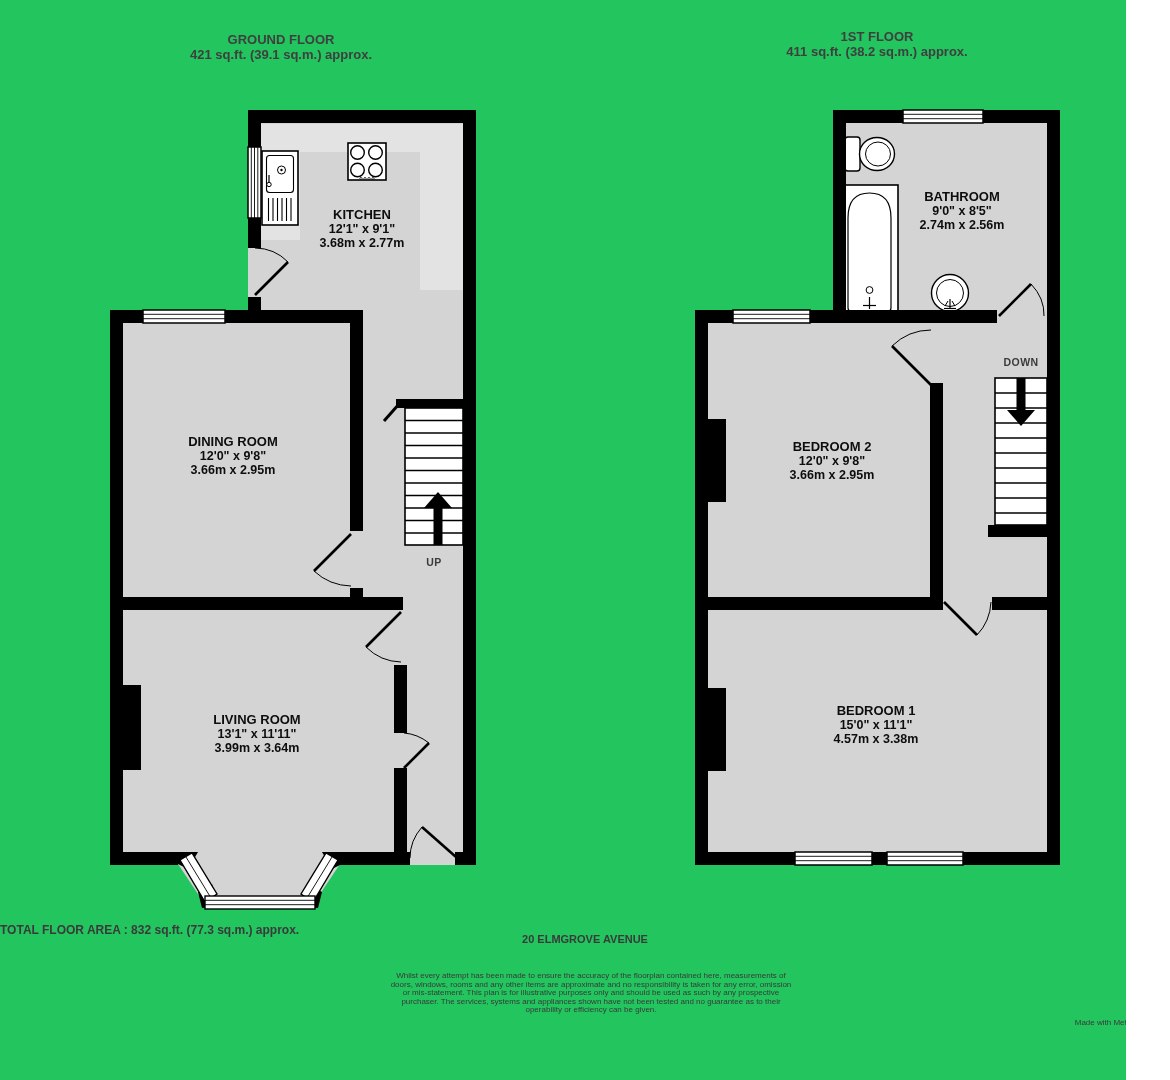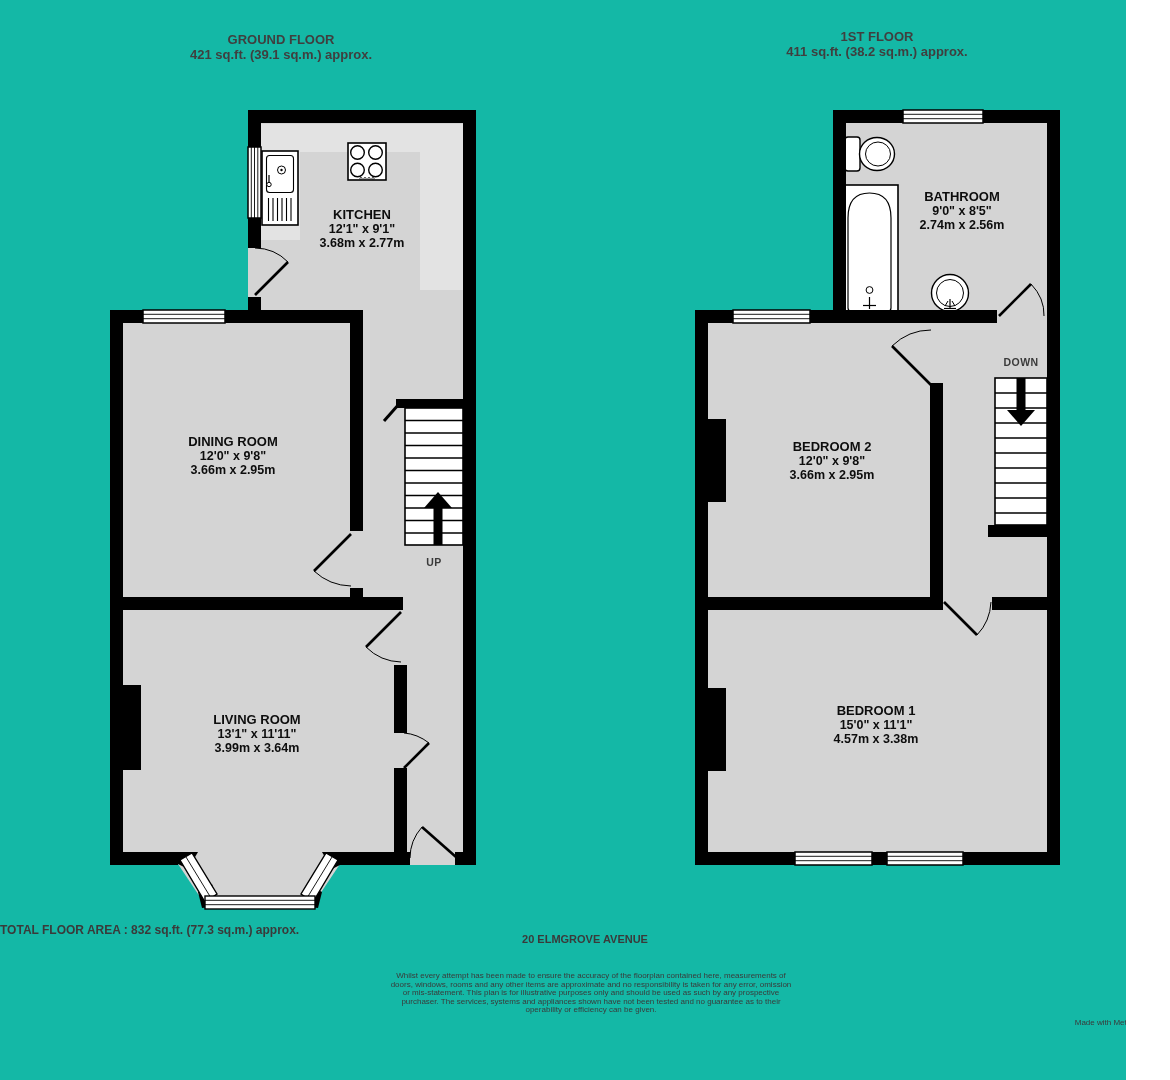--- a/index.html
+++ b/index.html
@@ -1,16 +1,16 @@
 <!DOCTYPE html>
 <html><head>
 <meta charset="utf-8">
 <style>
   html,body{margin:0;padding:0;background:#ffffff;}
-  .canvas{position:relative;width:1126px;height:1080px;background:#14b8a6;overflow:hidden;
+  .canvas{position:relative;width:1126px;height:1080px;background:#22c55e;overflow:hidden;
           font-family:"Liberation Sans", sans-serif;}
   svg{position:absolute;left:0;top:0;}
   
   .floor-title{font:bold 13px "Liberation Sans",sans-serif;fill:#3f3f3f;}
   .room-name{font:bold 13px "Liberation Sans",sans-serif;fill:#0d0d0d;}
   .room-dim{font:bold 12.5px "Liberation Sans",sans-serif;fill:#0d0d0d;}
   .stair-label{font:600 10.5px "Liberation Sans",sans-serif;fill:#3a3a3a;letter-spacing:.5px;}
   
   .footer-address{position:absolute;left:0;top:933px;width:1170px;text-align:center;
       font:bold 11px "Liberation Sans",sans-serif;color:#3a3a3a;}

